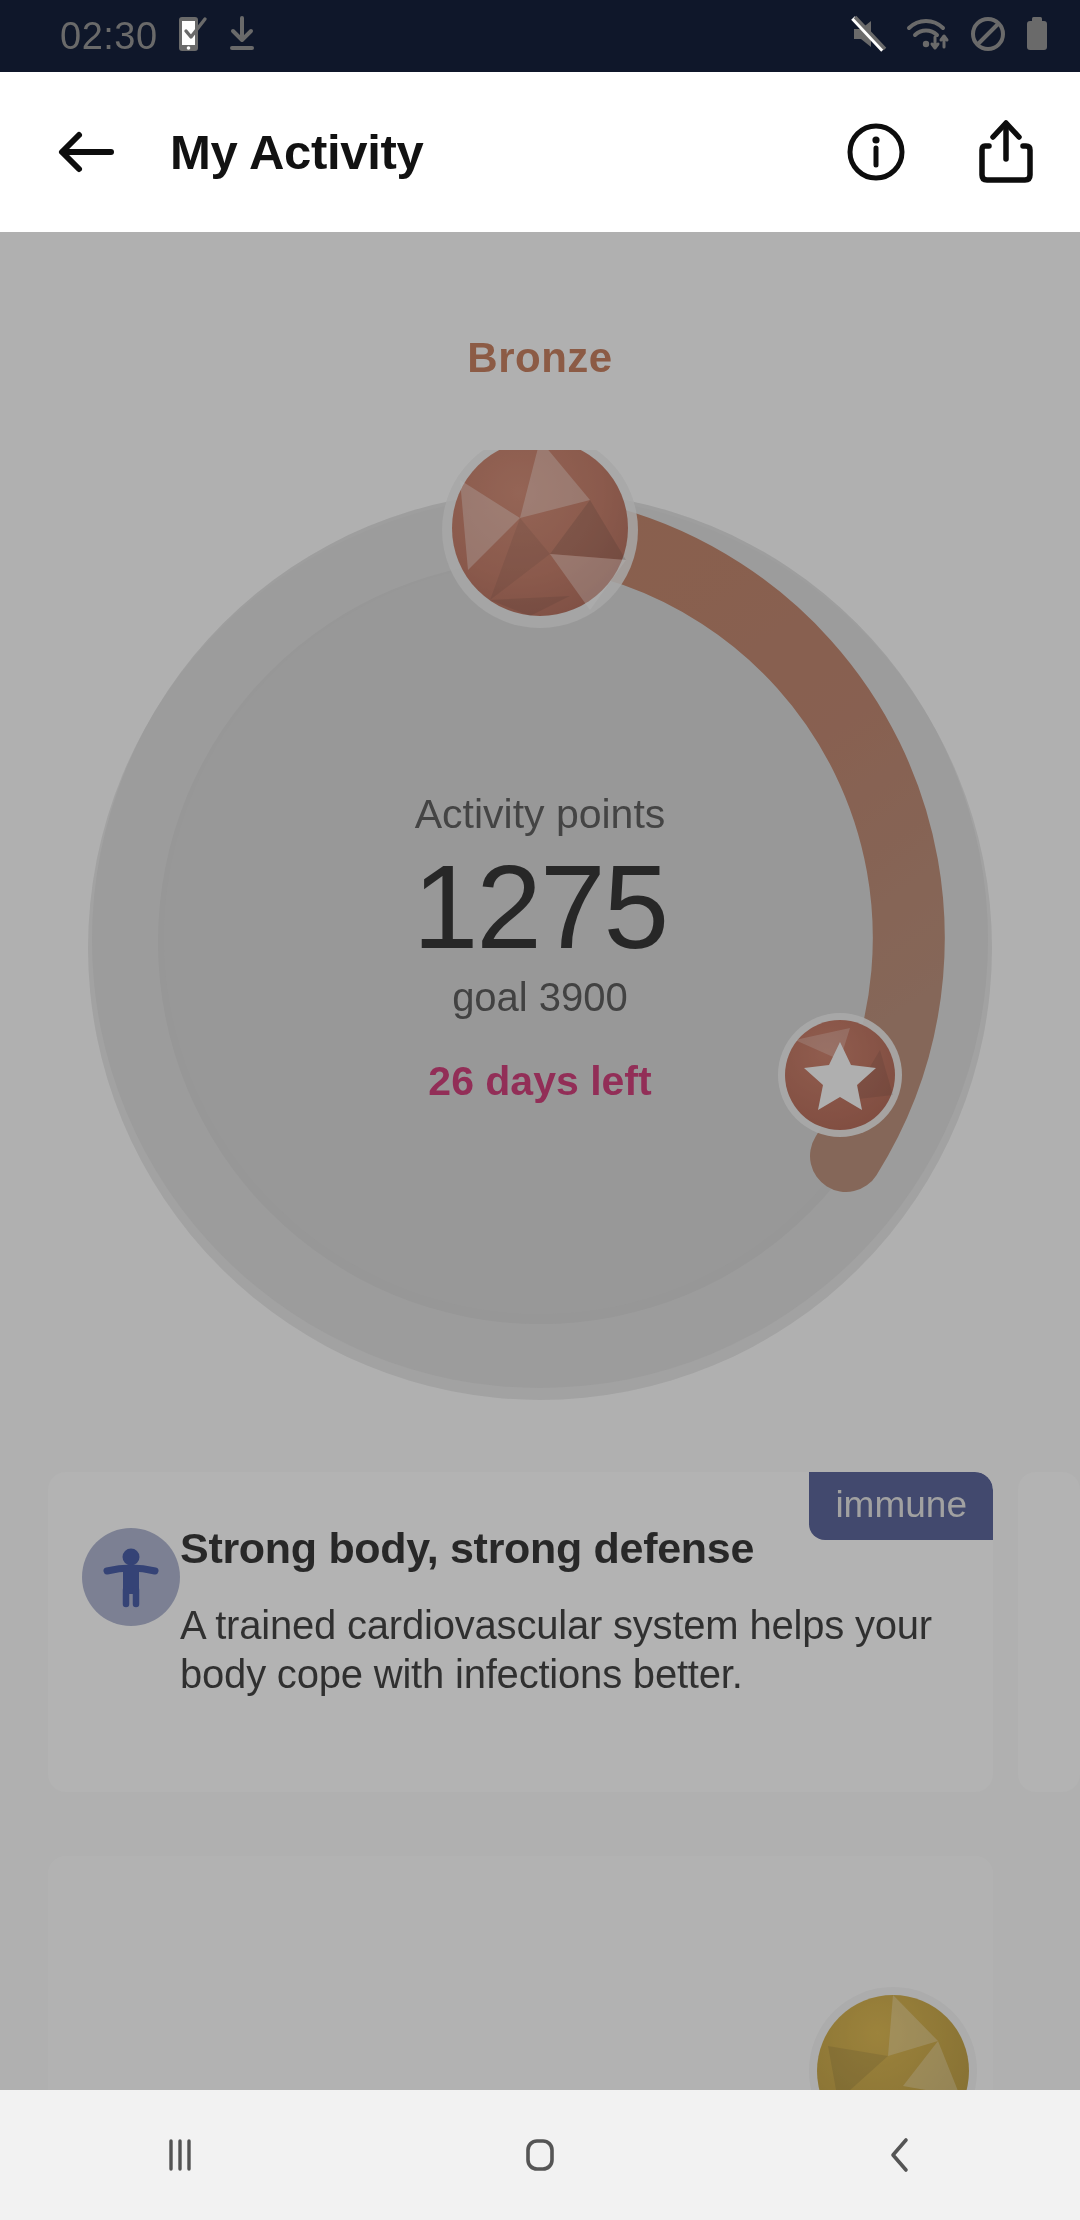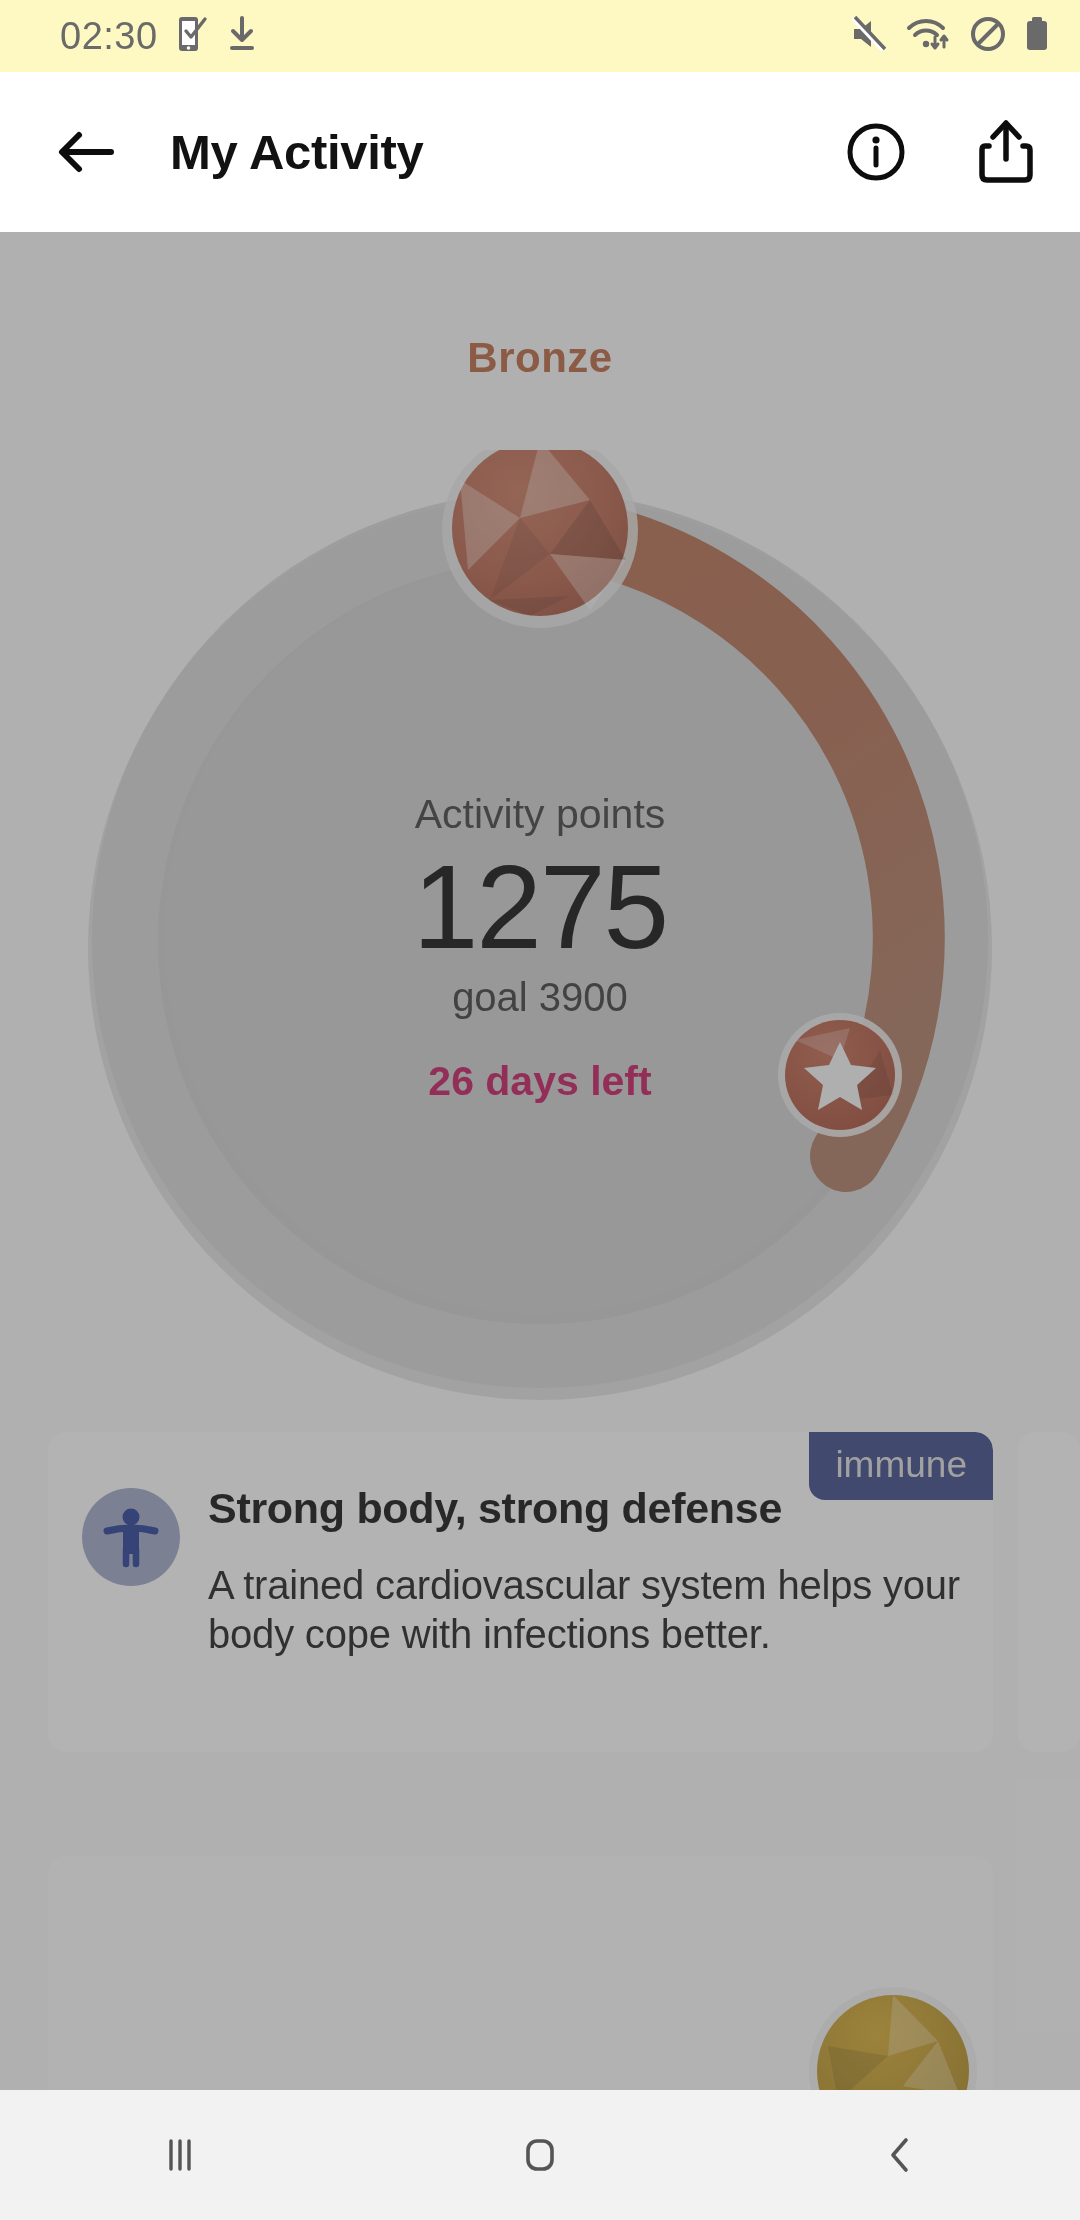--- a/index.html
+++ b/index.html
@@ -19,21 +19,21 @@
     background: #ffffff;
     overflow: hidden;
   }
 
   
   .statusbar {
     position: absolute;
     top: 0; left: 0;
     width: 1080px;
     height: 72px;
-    background: #fef9c3;
+    background: #0f172a;
     display: flex;
     align-items: center;
     padding: 0 30px 0 60px;
     z-index: 40;
   }
   .sb-left { display: flex; align-items: center; gap: 18px; }
   .sb-time {
     font-size: 38px;
     color: #6a6a6a;
     letter-spacing: 0.5px;
@@ -150,21 +150,21 @@
   .g-days {
     font-size: 41px;
     font-weight: 700;
     color: #be185d;
     margin-top: 38px;
   }
 
   
   .cards-row {
     position: absolute;
-    top: 1200px;
+    top: 1240px;
     left: 0;
     width: 892px;
     height: 330px;
   }
   .card {
     position: absolute;
     top: 0;
     left: 48px;
     width: 945px;
     height: 320px;
@@ -191,21 +191,20 @@
     padding: 12px 26px 14px 26px;
     border-bottom-left-radius: 16px;
     border-top-right-radius: 18px;
   }
   .card-body {
     position: absolute;
     top: 50px;
     left: 34px;
     right: 24px;
     display: flex;
-    gap: 28px;
   }
   .card-avatar {
     flex: 0 0 auto;
     width: 98px; height: 98px;
     border-radius: 50%;
     background: #9aa1c0;
     display: flex;
     align-items: center;
     justify-content: center;
     margin-top: 6px;

